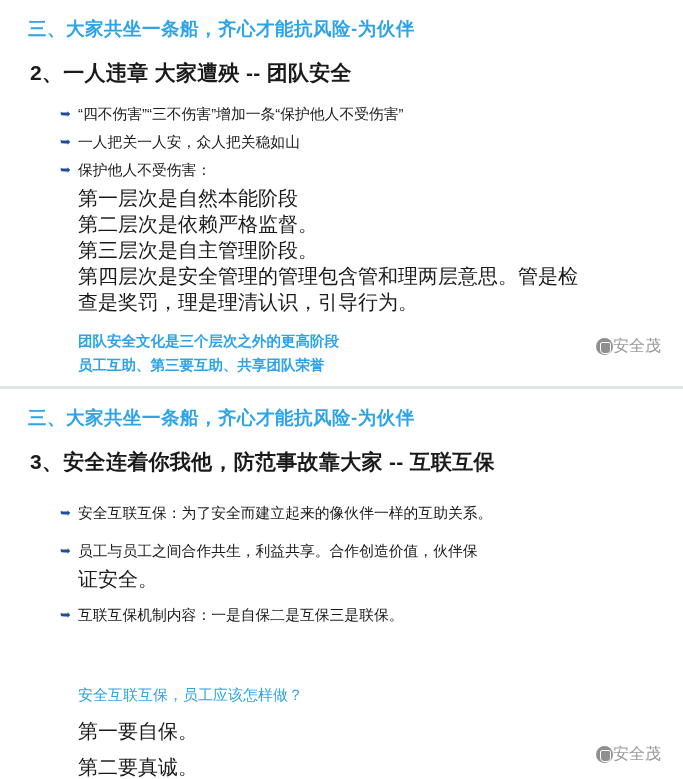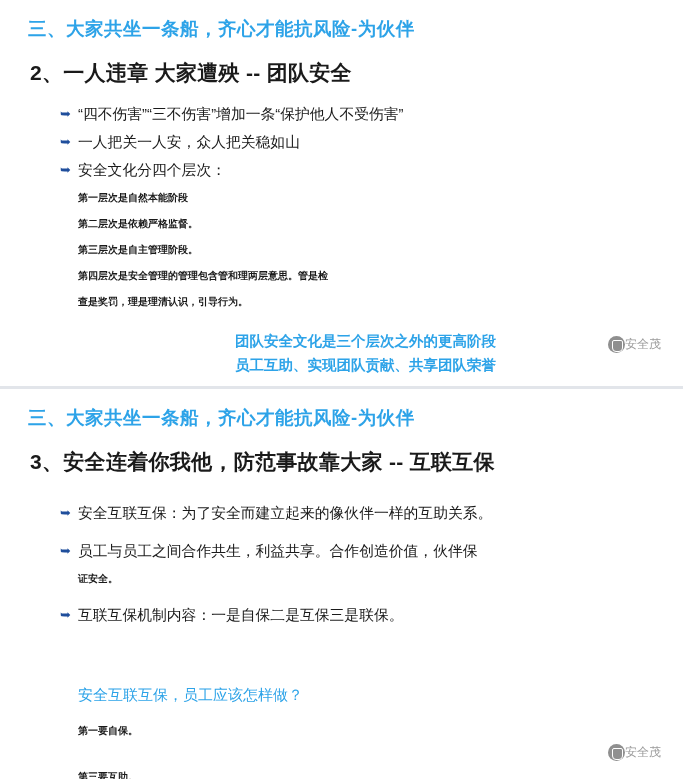--- a/index.html
+++ b/index.html
@@ -64,50 +64,48 @@
   .bullet-line .marker {
     position: absolute;
     left: 0;
     top: 0;
     color: #1f4e9c;
     font-size: 13px;
     line-height: 26px;
   }
   .plain-line {
     color: #1a1a1a;
-    font-size: 10px;
-    line-height: 26px;
-    padding-left: 18px;
-    font-weight: bold;
+    font-size: 20px;
+    line-height: 26px;
+    padding-left: 18px;
   }
   .blue-line {
     color: #2da3e8;
     font-size: 14.5px;
     line-height: 24px;
     font-weight: bold;
     padding-left: 18px;
-    text-align: center;
   }
   .blue-q {
     color: #2da3e8;
     font-size: 15px;
     line-height: 26px;
     font-weight: normal;
     padding-left: 18px;
     margin-top: 42px;
   }
   .gap-sm { height: 10px; }
   .gap-md { height: 14px; }
   
   .watermark {
     position: absolute;
     display: flex;
     align-items: center;
     color: #9a9a9a;
-    font-size: 12px;
+    font-size: 16px;
   }
   .wm-circle {
     width: 17px;
     height: 17px;
     border-radius: 50%;
     background: #8f8f8f;
     position: relative;
     display: inline-block;
   }
   .wm-circle::after {
@@ -141,33 +139,33 @@
       <div class="bullet-line">
         <span class="marker">➥</span>
         <span>“四不伤害”“三不伤害”增加一条“保护他人不受伤害”</span>
       </div>
       <div class="bullet-line">
         <span class="marker">➥</span>
         <span>一人把关一人安，众人把关稳如山</span>
       </div>
       <div class="bullet-line">
         <span class="marker">➥</span>
-        <span>安全文化分四个层次：</span>
+        <span>保护他人不受伤害：</span>
       </div>
 
       <div class="plain-line">第一层次是自然本能阶段</div>
       <div class="plain-line">第二层次是依赖严格监督。</div>
       <div class="plain-line">第三层次是自主管理阶段。</div>
       <div class="plain-line">第四层次是安全管理的管理包含管和理两层意思。管是检</div>
       <div class="plain-line">查是奖罚，理是理清认识，引导行为。</div>
 
       <div class="gap-md"></div>
 
       <div class="blue-line">团队安全文化是三个层次之外的更高阶段</div>
-      <div class="blue-line">员工互助、实现团队贡献、共享团队荣誉</div>
+      <div class="blue-line">员工互助、第三要互助、共享团队荣誉</div>
     </div>
 
     <div class="watermark wm-1">
       <span class="wm-circle"></span>
       <span>安全茂</span>
     </div>
   </div>
 
   <div class="divider"></div>
 
@@ -203,20 +201,21 @@
       </div>
 
       <div class="gap-sm"></div>
 
       <div class="blue-q">安全互联互保，员工应该怎样做？</div>
 
       <div class="gap-sm"></div>
 
       <div class="plain-line">第一要自保。</div>
       <div class="gap-sm"></div>
+      <div class="plain-line">第二要真诚。</div>
       <div class="gap-sm"></div>
       <div class="plain-line">第三要互助。</div>
     </div>
 
     <div class="watermark wm-2">
       <span class="wm-circle"></span>
       <span>安全茂</span>
     </div>
   </div>
 

